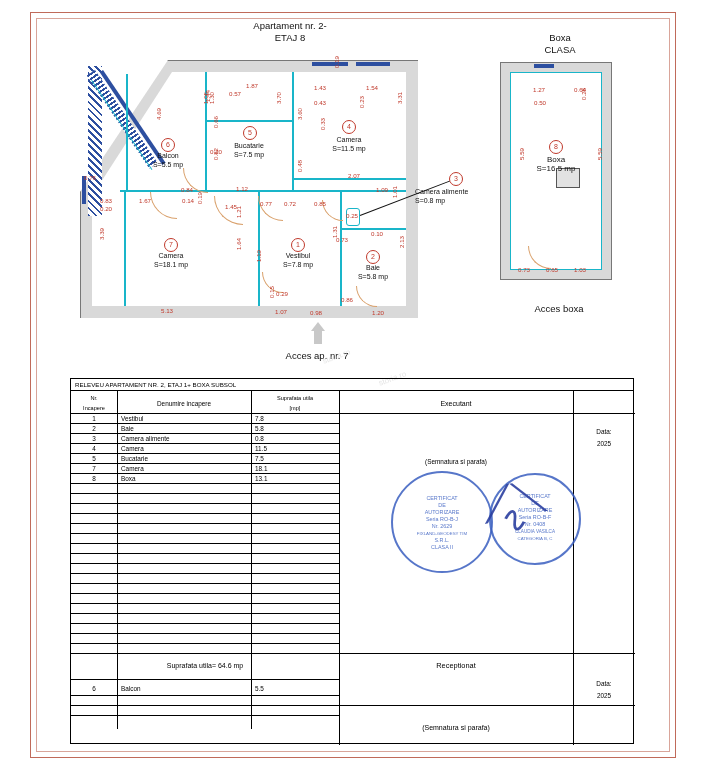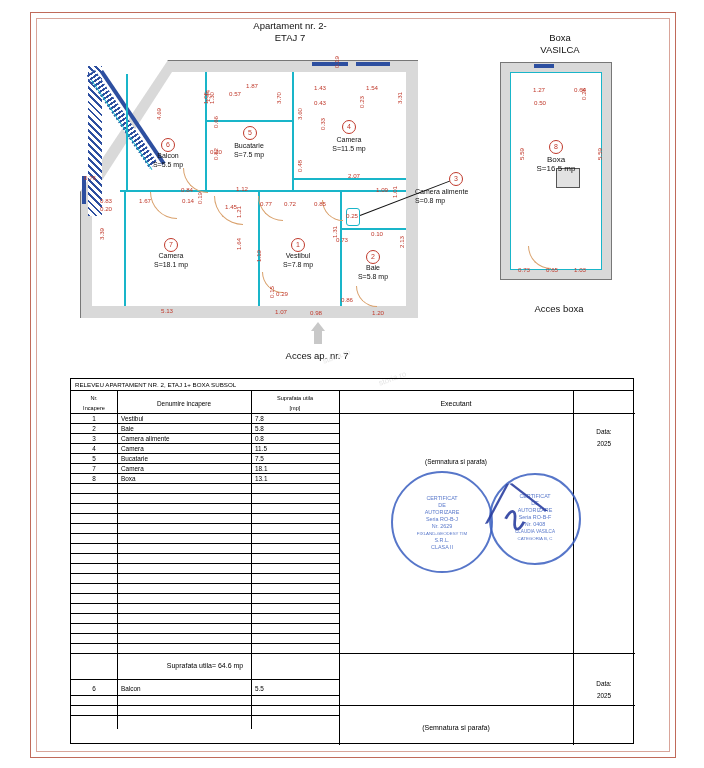--- a/index.html
+++ b/index.html
@@ -42,25 +42,25 @@
 </style>
 </head>
 <body>
 
 <div class="page">
   <div class="frame"></div>
   <div class="frame-inner"></div>
 
   <div class="ttl" style="left:180px;top:20px;width:220px;">
     <span>Apartament nr. 2-</span><br>
-    <span>ETAJ 7</span>
+    <span>ETAJ 8</span>
   </div>
   <div class="ttl" style="left:480px;top:32px;width:160px;">
     <span>Boxa</span><br>
-    <span>VASILCA</span>
+    <span>CLASA</span>
   </div>
 
   <div>
 
     <div class="wall" style="left:80px;top:60px;width:338px;height:258px;clip-path:polygon(88px 0,338px 0,338px 258px,0 258px,0 132px);background:#d9d9d9;border:none;"></div>
     <div class="wall" style="left:80px;top:60px;width:338px;height:258px;background:transparent;border:1px solid #777;clip-path:polygon(88px 0,338px 0,338px 258px,0 258px,0 132px,88px 0);"></div>
 
     <div>
       <div style="position:absolute;left:92px;top:72px;width:314px;height:234px;background:#ffffff;clip-path:polygon(80px 0,314px 0,314px 234px,0 234px,0 124px);"></div>
     </div>
@@ -327,17 +327,18 @@
     <div class="sig" style="left:410px;top:96px;font-size:46px;transform:rotate(-12deg);">⟋⟍</div>
     <div class="sig" style="left:430px;top:120px;font-size:34px;transform:rotate(18deg);">∿</div>
 
     <div class="cellc" style="left:0px;top:282px;width:268px;font-size:7px;"><span>Suprafata utila= 64.6 mp</span></div>
     <div class="cellc" style="left:2px;top:305px;width:42px;"><span>6</span></div>
     <div class="cell" style="left:50px;top:305px;"><span>Balcon</span></div>
     <div class="cell" style="left:184px;top:305px;"><span>5.5</span></div>
     <div class="hline" style="left:0;top:316px;width:268px;"></div>
     <div class="hline" style="left:0;top:326px;width:268px;"></div>
 
+    <div class="cellc" style="left:270px;top:282px;width:230px;font-size:7.4px;"><span>Receptionat</span></div>
     <div class="cellc" style="left:270px;top:344px;width:230px;font-size:7px;"><span>(Semnatura si parafa)</span></div>
     <div class="cellc" style="left:504px;top:300px;width:58px;"><span>Data:</span></div>
     <div class="cellc" style="left:504px;top:312px;width:58px;"><span>2025</span></div>
   </div>
 </div>
 
 </body></html>

